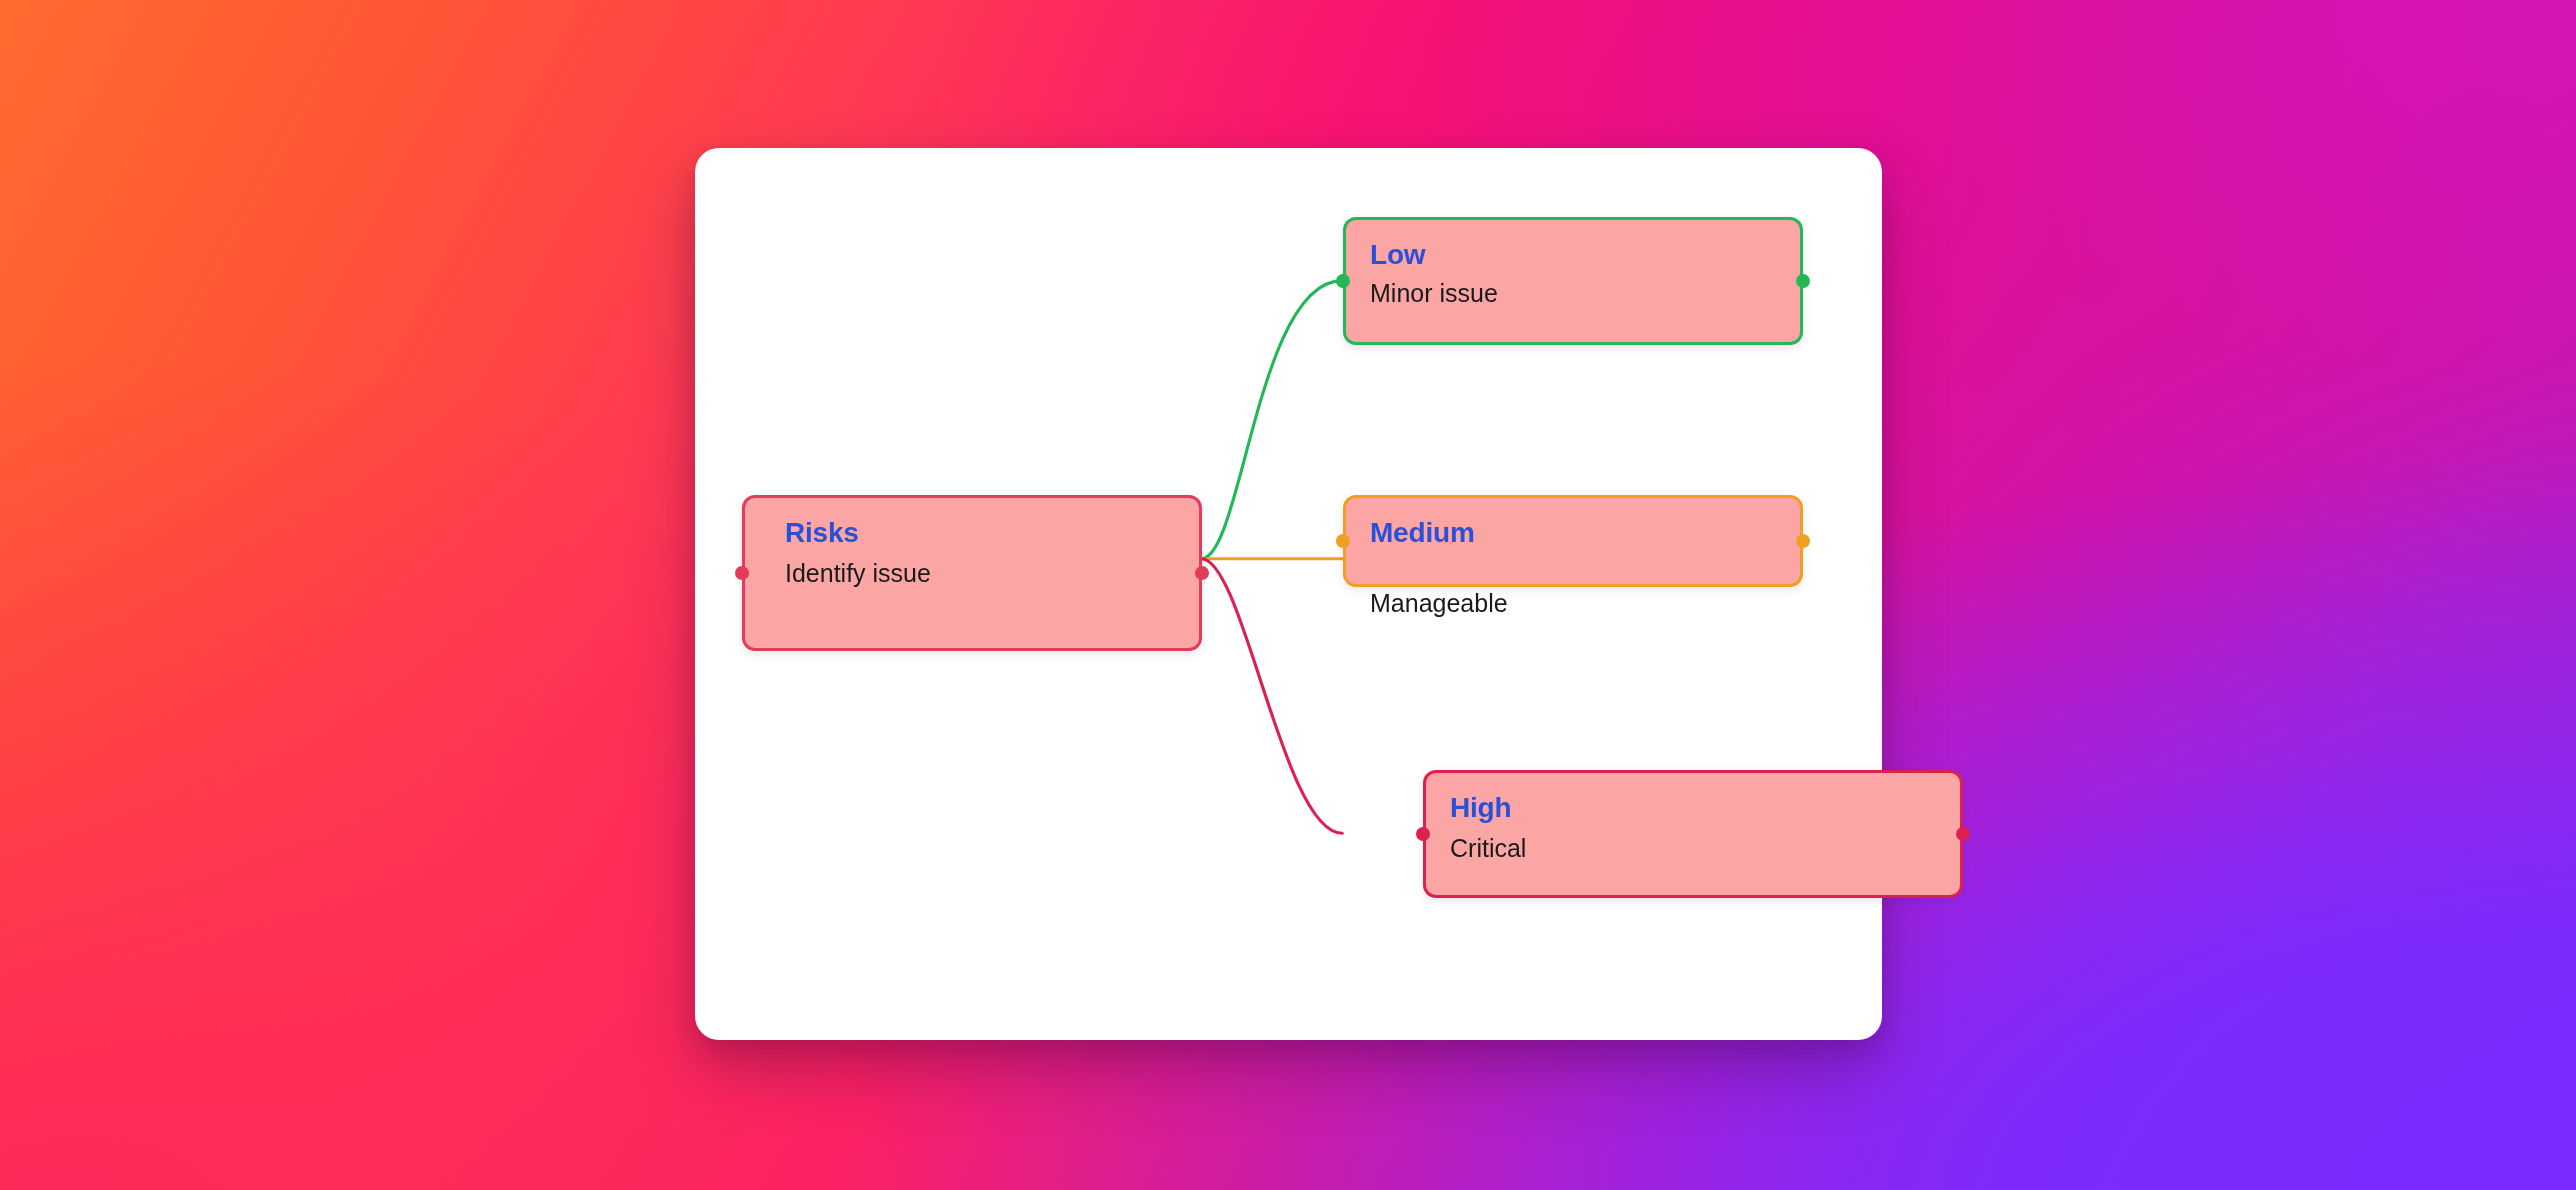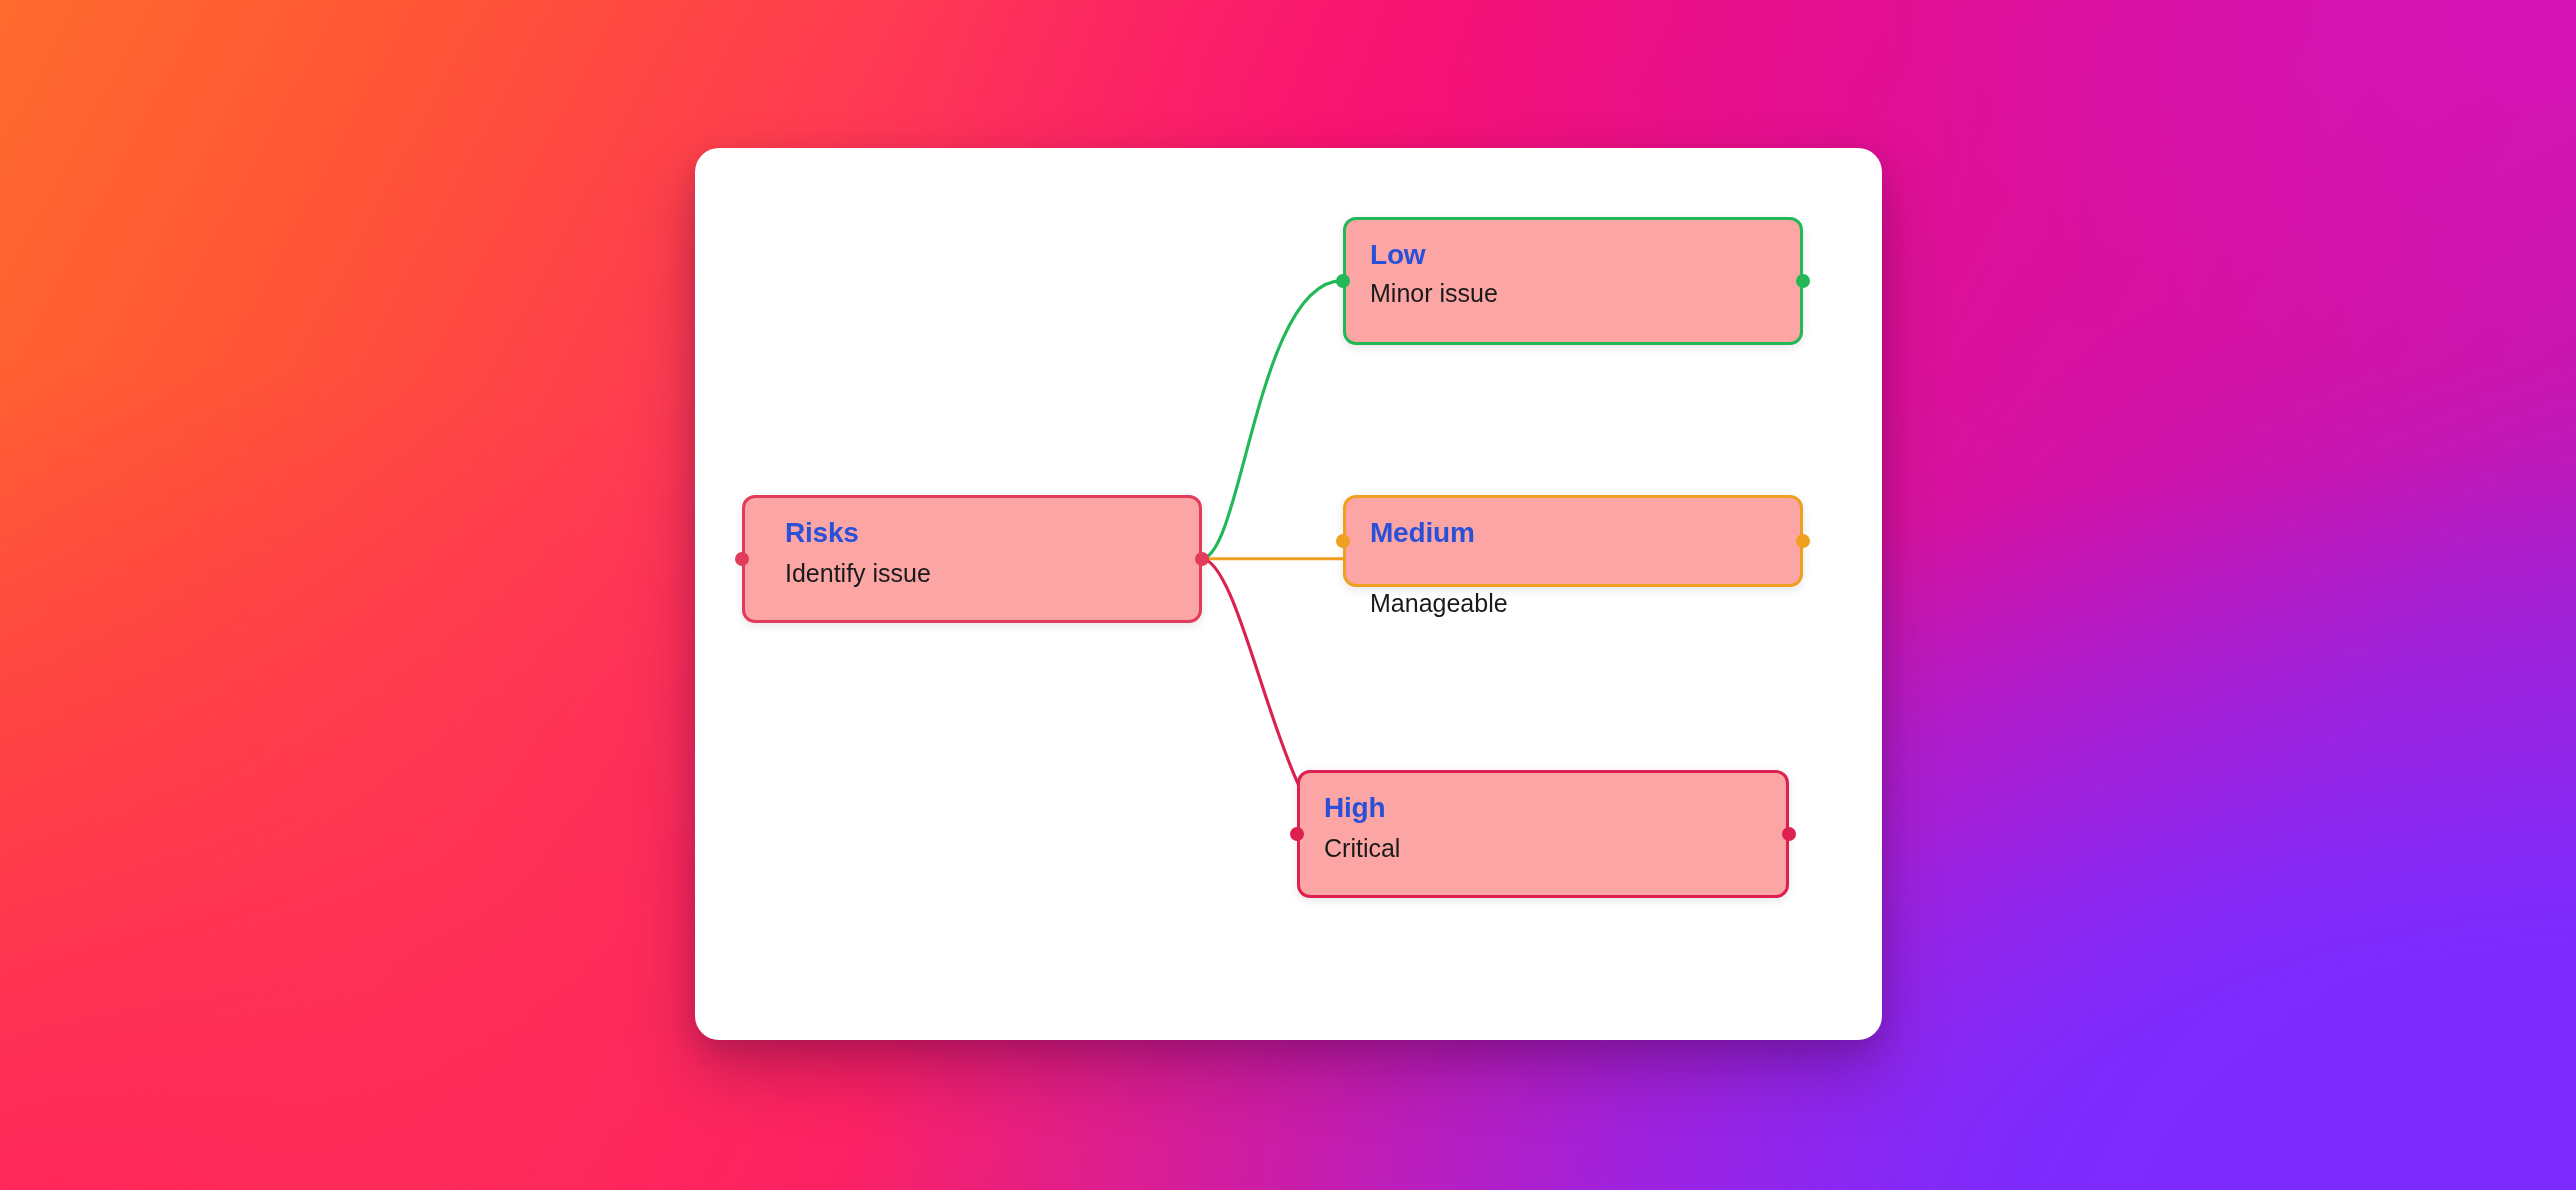--- a/index.html
+++ b/index.html
@@ -109,42 +109,42 @@
   <div id="bg"></div>
 
   <div id="card"></div>
 
   <svg id="edges" viewBox="0 0 1280 962" width="1187" height="892" xmlns="http://www.w3.org/2000/svg">
     <path id="edge-0" fill="none" stroke-width="3.4" stroke-linecap="round" d="M 546 443 C 590 443 606 143 698 143" stroke="#22B858"></path>
     <path id="edge-1" fill="none" stroke-width="3.4" stroke-linecap="round" d="M 546 443 L 698 443" stroke="#F0A020"></path>
     <path id="edge-2" fill="none" stroke-width="3.4" stroke-linecap="round" d="M 546 443 C 592 443 634 739 698 739" stroke="#DC2150"></path>
   </svg>
 
-  <div class="node" id="node-root" style="left: 742px; top: 495px; width: 460px; height: 128px; border-color: rgb(226, 59, 92); padding-left: 40px;">
+  <div class="node" id="node-root" style="left: 742px; top: 495px; width: 460px; height: 156px; border-color: rgb(226, 59, 92); padding-left: 40px;">
     <div class="node-title" style="color: rgb(43, 80, 216);">Risks</div>
     <div class="node-desc" style="color: rgb(26, 26, 26);">Identify issue</div>
     <span class="port left" style="background: rgb(226, 59, 92);"></span>
     <span class="port right" style="background: rgb(226, 59, 92);"></span>
   </div>
 
   <div class="node" id="node-child-0" style="left: 1343px; top: 217px; width: 460px; height: 128px; border-color: rgb(34, 184, 88);">
     <div class="node-title" style="color: rgb(43, 80, 216);">Low</div>
     <div class="node-desc" style="color: rgb(26, 26, 26); margin-top: 8px;">Minor issue</div>
     <span class="port left" style="background: rgb(34, 184, 88);"></span>
     <span class="port right" style="background: rgb(34, 184, 88);"></span>
   </div>
 
   <div class="node" id="node-child-1" style="left: 1343px; top: 495px; width: 460px; height: 92px; border-color: rgb(240, 160, 32);">
     <div class="node-title" style="color: rgb(43, 80, 216);">Medium</div>
     <div class="node-desc" style="color: rgb(26, 26, 26); margin-top: 40px;">Manageable</div>
     <span class="port left" style="background: rgb(240, 160, 32);"></span>
     <span class="port right" style="background: rgb(240, 160, 32);"></span>
   </div>
 
-  <div class="node" id="node-child-2" style="left: 1297px; top: 770px; width: 492px; height: 128px; border-color: rgb(220, 33, 80);">
+  <div class="node" id="node-child-2" style="left: 1423px; top: 770px; width: 540px; height: 128px; border-color: rgb(220, 33, 80);">
     <div class="node-title" style="color: rgb(43, 80, 216);">High</div>
     <div class="node-desc" style="color: rgb(26, 26, 26);">Critical</div>
     <span class="port left" style="background: rgb(220, 33, 80);"></span>
     <span class="port right" style="background: rgb(220, 33, 80);"></span>
   </div>
 
 </div>
 
 
 </body></html>

